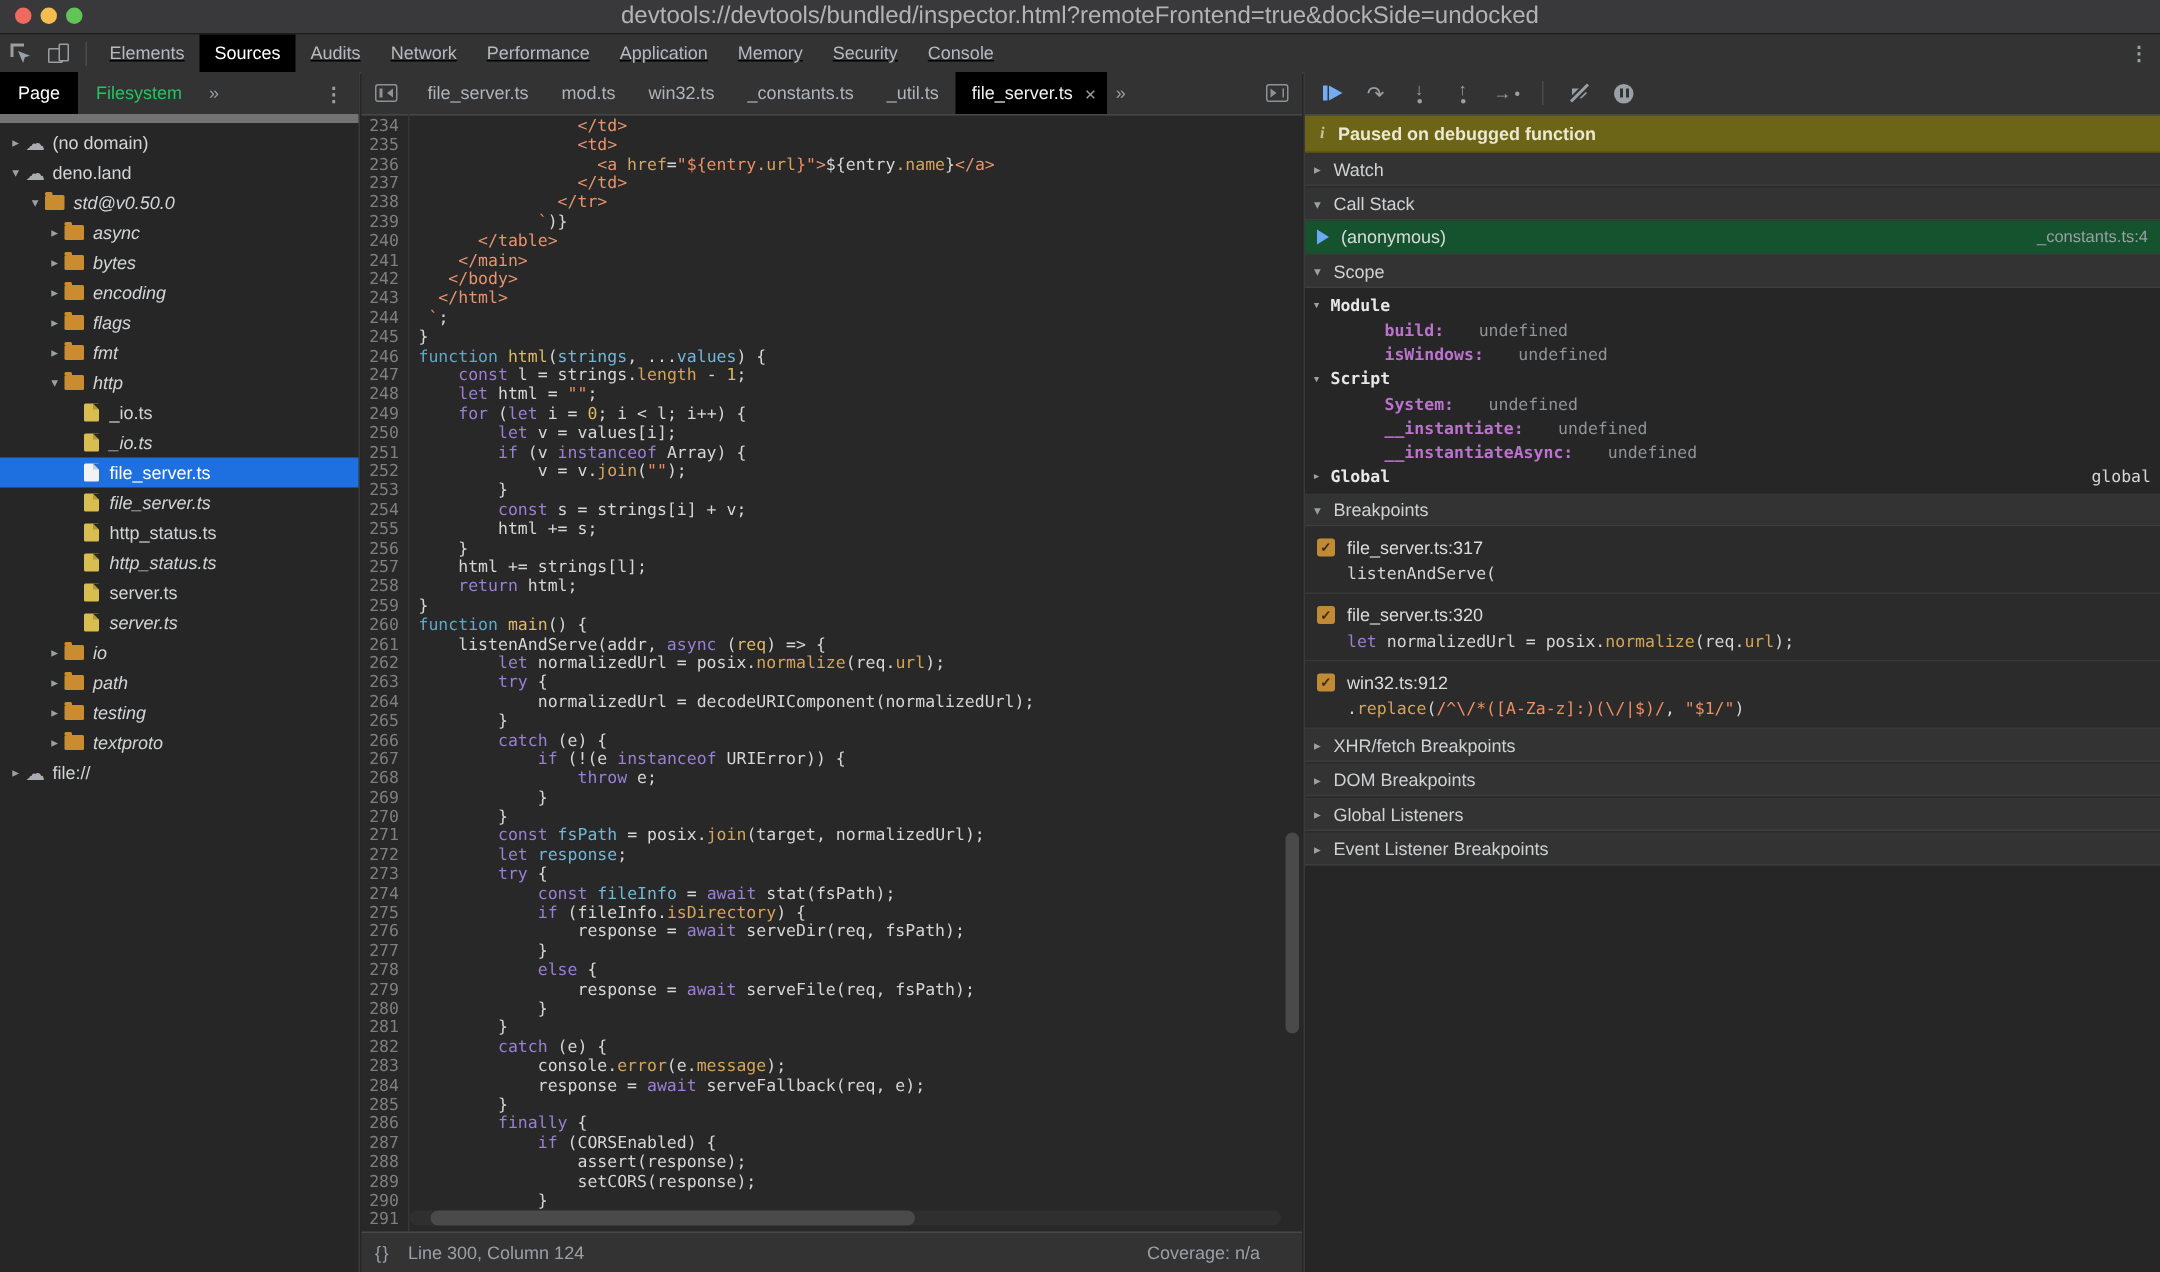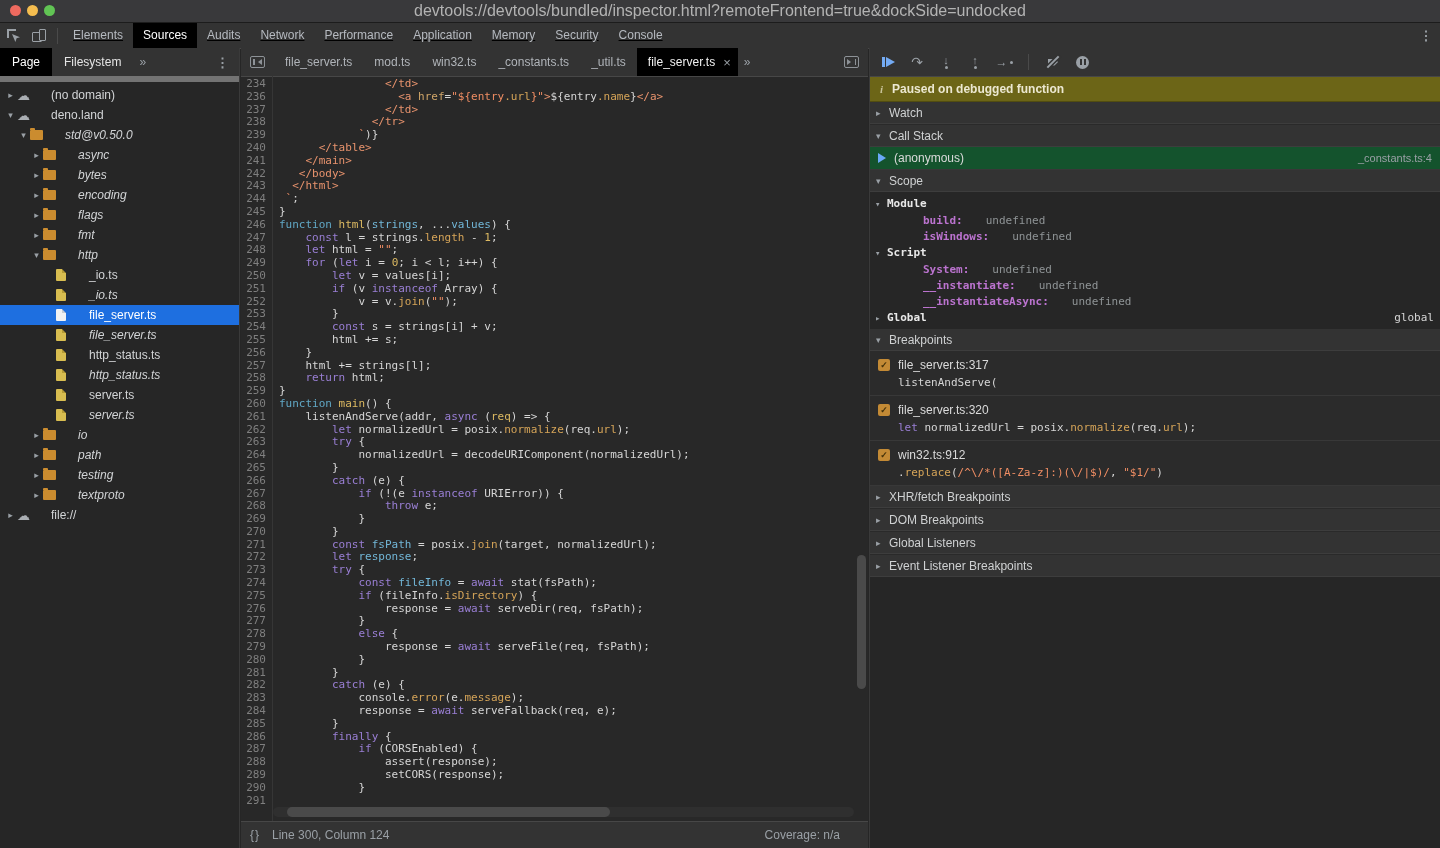--- a/index.html
+++ b/index.html
@@ -17,36 +17,36 @@
   .ic-device::before{content:"";position:absolute;left:1px;top:3px;width:8px;height:8px;border:1.5px solid #9aa0a6;border-radius:1px;}
   .ic-device::after{content:"";position:absolute;right:1px;top:0;width:5px;height:10px;border:1.5px solid #9aa0a6;border-radius:1px;background:#333;}
   .vsep{width:1px;height:16px;background:#4a4a4a;margin:0 5px;}
   #toolbar-tabs{display:flex;height:25px;text-decoration:underline;}
   .tb-tab{padding:0 10px;line-height:25px;font-size:12px;color:#b6bac0;}
   .tb-tab.sel{background:#000;color:#fff;}
   #main-menu{margin-left:auto;color:#9aa0a6;width:28px;text-align:center;font-size:13px;font-weight:bold;}
   
   #navigator{position:absolute;left:0;top:48px;width:240px;bottom:0;background:#262626;border-right:1px solid #3a3a3a;box-sizing:border-box;}
   #nav-tabs{height:28px;background:#333;border-bottom:6px solid #737373;display:flex;align-items:center;}
-  .nav-tab{padding:0 12px;height:28px;line-height:28px;font-size:12px;color:#e5e5e5;}
+  .nav-tab{padding:0 12px;height:28px;line-height:28px;font-size:12px;color:#22c55e;}
   .nav-tab.selected{background:#000;color:#fff;}
   .chev{color:#9aa0a6;font-size:12px;padding:0 6px;}
   .nav-menu{margin-left:auto;color:#9aa0a6;padding:0 10px;font-size:13px;font-weight:bold;}
   #file-tree{padding-top:3px;font-size:12px;color:#d2d4d6;}
   .tree-row{height:20px;display:flex;align-items:center;}
   .tree-row.selected{background:#1e6fe0;color:#fff;}
   .tri{width:13px;text-align:center;color:#9aa0a6;font-size:9px;flex:0 0 13px;}
   .cloud{color:#a9adb2;font-size:13px;margin-right:5px;line-height:1;}
   .ico-folder{width:13px;height:10px;position:relative;background:#cb8c2f;border-radius:1px;margin-right:6px;flex:0 0 13px;}
   .ico-folder::before{content:"";position:absolute;top:-2px;left:0;width:5px;height:2px;background:#cb8c2f;border-radius:1px 1px 0 0;}
   .ico-file{width:10px;height:12px;background:#d8bd50;margin-right:7px;position:relative;border-radius:1px;flex:0 0 10px;}
   .ico-file::before{content:"";position:absolute;top:0;right:0;border-style:solid;border-width:0 4px 4px 0;border-color:#262626 #262626 #b49a35 #b49a35;}
   .ico-file.white{background:#f1f2f3;}
   .tree-row.selected .ico-file::before{border-color:#1e6fe0 #1e6fe0 #c6cdd4 #c6cdd4;}
-  .lbl{white-space:nowrap;margin-left:16px;}
+  .lbl{white-space:nowrap;}
   .lbl.it{font-style:italic;}
   
   #editor{position:absolute;left:241px;top:48px;width:627px;bottom:0;background:#282828;}
   #editor-tabs{height:28px;background:#333;border-bottom:1px solid #474747;display:flex;align-items:center;}
   .ic-panel{width:13px;height:10px;border:1px solid #8d9297;border-radius:2px;margin:0 9px;position:relative;flex:0 0 13px;}
   .ic-panel.left::before{content:"";position:absolute;right:2px;top:2px;border-top:3px solid transparent;border-bottom:3px solid transparent;border-right:4px solid #8d9297;}
   .ic-panel.left::after{content:"";position:absolute;left:2px;top:2px;bottom:2px;width:1.5px;background:#8d9297;}
   .ic-panel.right::before{content:"";position:absolute;left:2px;top:2px;border-top:3px solid transparent;border-bottom:3px solid transparent;border-left:4px solid #8d9297;}
   .ic-panel.right::after{content:"";position:absolute;right:2px;top:2px;bottom:2px;width:1.5px;background:#8d9297;}
   #etabs{display:flex;height:28px;}
@@ -289,20 +289,21 @@
         </div>
       </div>
     <span class="chev">»</span>
     <span id="etab-spacer"></span>
     <span class="ic-panel right"></span>
   </div>
   <div id="code-area">
     <div id="gutter-line"></div>
     <div id="code-lines">
         <div class="code-row"><span class="ln">234</span><span class="cl"><span class="tk-g">                &lt;/td&gt;</span></span></div>
+        <div class="code-row"><span class="ln">235</span><span class="cl"><span class="tk-g">                &lt;td&gt;</span></span></div>
         <div class="code-row"><span class="ln">236</span><span class="cl"><span class="tk-g">                  &lt;a </span><span class="tk-a">href</span><span class="tk-t">=</span><span class="tk-s">"${entry</span><span class="tk-p">.url</span><span class="tk-s">}"</span><span class="tk-g">&gt;</span><span class="tk-t">${entry</span><span class="tk-p">.name</span><span class="tk-t">}</span><span class="tk-g">&lt;/a&gt;</span></span></div>
         <div class="code-row"><span class="ln">237</span><span class="cl"><span class="tk-g">                &lt;/td&gt;</span></span></div>
         <div class="code-row"><span class="ln">238</span><span class="cl"><span class="tk-g">              &lt;/tr&gt;</span></span></div>
         <div class="code-row"><span class="ln">239</span><span class="cl"><span class="tk-s">            `</span><span class="tk-t">)}</span></span></div>
         <div class="code-row"><span class="ln">240</span><span class="cl"><span class="tk-g">      &lt;/table&gt;</span></span></div>
         <div class="code-row"><span class="ln">241</span><span class="cl"><span class="tk-g">    &lt;/main&gt;</span></span></div>
         <div class="code-row"><span class="ln">242</span><span class="cl"><span class="tk-g">   &lt;/body&gt;</span></span></div>
         <div class="code-row"><span class="ln">243</span><span class="cl"><span class="tk-g">  &lt;/html&gt;</span></span></div>
         <div class="code-row"><span class="ln">244</span><span class="cl"><span class="tk-s"> `</span><span class="tk-t">;</span></span></div>
         <div class="code-row"><span class="ln">245</span><span class="cl"><span class="tk-t">}</span></span></div>

